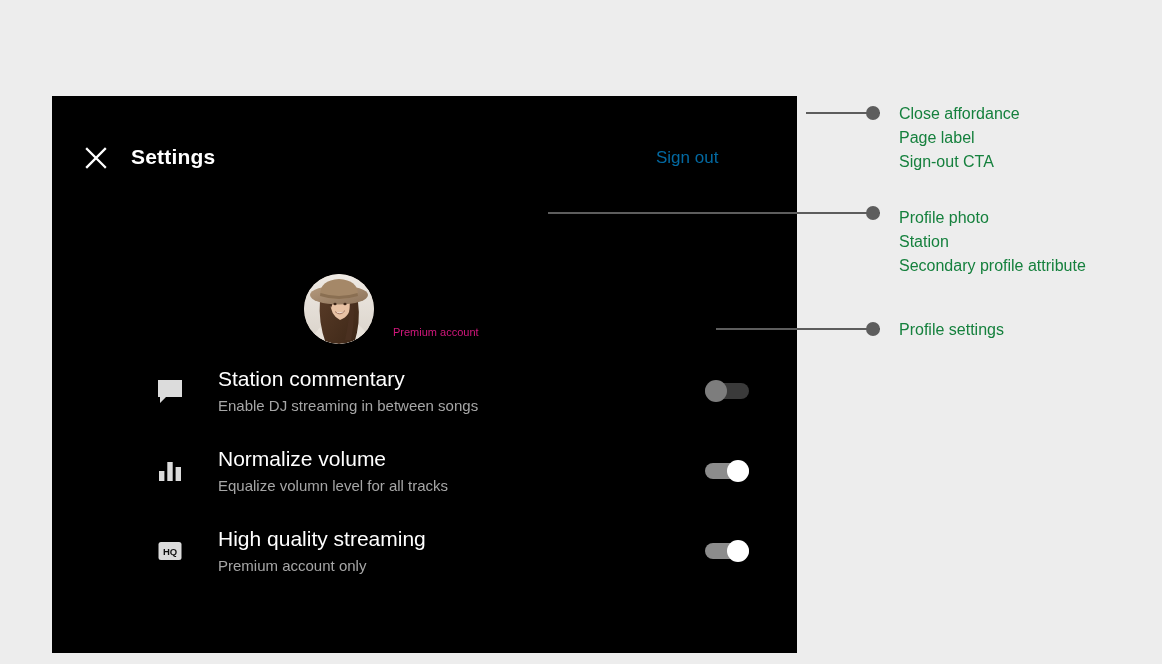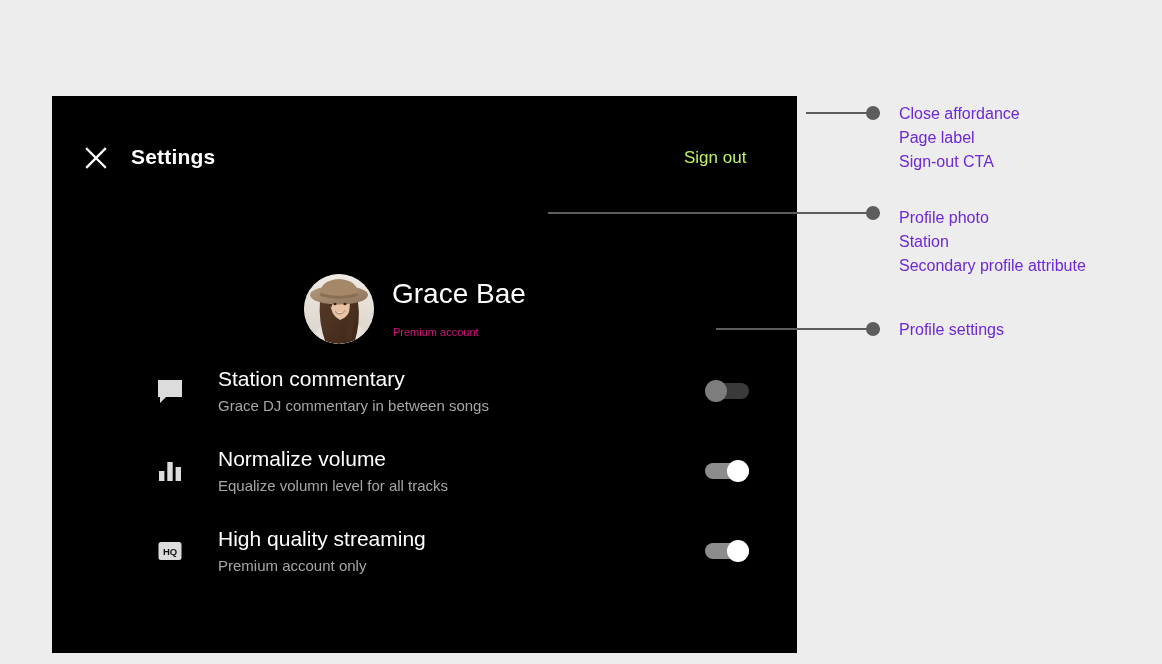--- a/index.html
+++ b/index.html
@@ -54,24 +54,24 @@
     top: 47px;
     font-size: 21px;
     font-weight: bold;
     color: #ffffff;
     letter-spacing: 0.2px;
     line-height: 28px;
     white-space: nowrap;
   }
   #signout-button {
     position: absolute;
-    left: 632px;
+    left: 604px;
     top: 50px;
     font-size: 17px;
-    color: #bef264;
+    color: #0369a1;
     line-height: 24px;
     white-space: nowrap;
     cursor: pointer;
     background: none;
     border: 0;
     padding: 0;
     font-family: inherit;
   }
 
   
@@ -181,21 +181,21 @@
   }
   .toggle.off .track { background: #3a3a3a; }
   .toggle.off .knob { left: 0; background: #7d7d7d; }
   .toggle.on  .track { background: #8c8c8c; }
   .toggle.on  .knob { left: 22px; background: #ffffff; }
 
   
   .callout {
     position: absolute;
     font-size: 16px;
-    color: #6d28d9;
+    color: #15803d;
     line-height: 24px;
   }
   .callout-text { white-space: nowrap; }
   .leader {
     position: absolute;
     height: 14px;
   }
   .leader .line {
     position: absolute;
     left: 0;
@@ -278,35 +278,34 @@
             <ellipse cx="31" cy="30" rx="1.6" ry="1.2" fill="#3a2416"></ellipse>
             <ellipse cx="41" cy="30" rx="1.6" ry="1.2" fill="#3a2416"></ellipse>
 
             <path d="M31 38 Q36 42 41 37 Q36 40 31 38 Z" fill="#ffffff"></path>
             <path d="M31 37.6 Q36 42.6 41 36.6" stroke="#9c6a52" stroke-width="0.9" fill="none"></path>
           </g>
         </svg>
       </span>
     </div>
 
-    <div id="profile-name">Grace Bae</div>
     <div id="profile-subtitle">Premium account</div>
   </div>
 
   <div id="settings-list">
 
     <div class="setting-row">
       <span class="setting-icon">
         <svg width="30" height="30" viewBox="0 0 30 30">
           <path d="M3 4 H27 V21 H11 L5 27 V21 H3 Z" fill="#dcdcdc"></path>
         </svg>
       </span>
       <div class="setting-text">
         <div class="setting-title">Station commentary</div>
-        <div class="setting-desc">Grace DJ commentary in between songs</div>
+        <div class="setting-desc">Enable DJ streaming in between songs</div>
       </div>
       <div class="toggle off">
         <span class="track"></span>
         <span class="knob"></span>
       </div>
     </div>
 
     <div class="setting-row">
       <span class="setting-icon">
         <svg width="26" height="26" viewBox="0 0 26 26">

